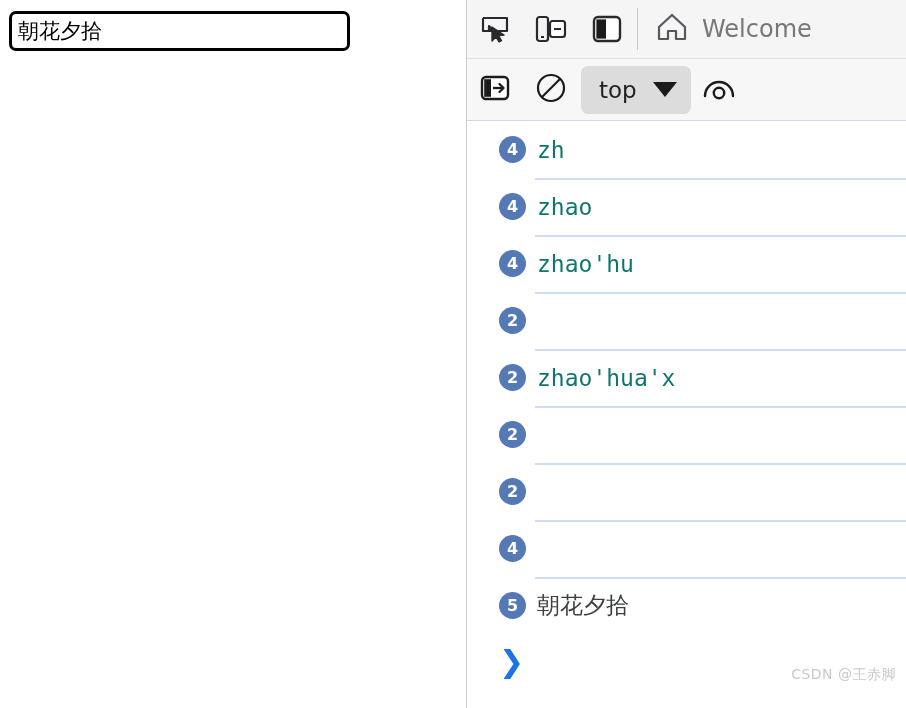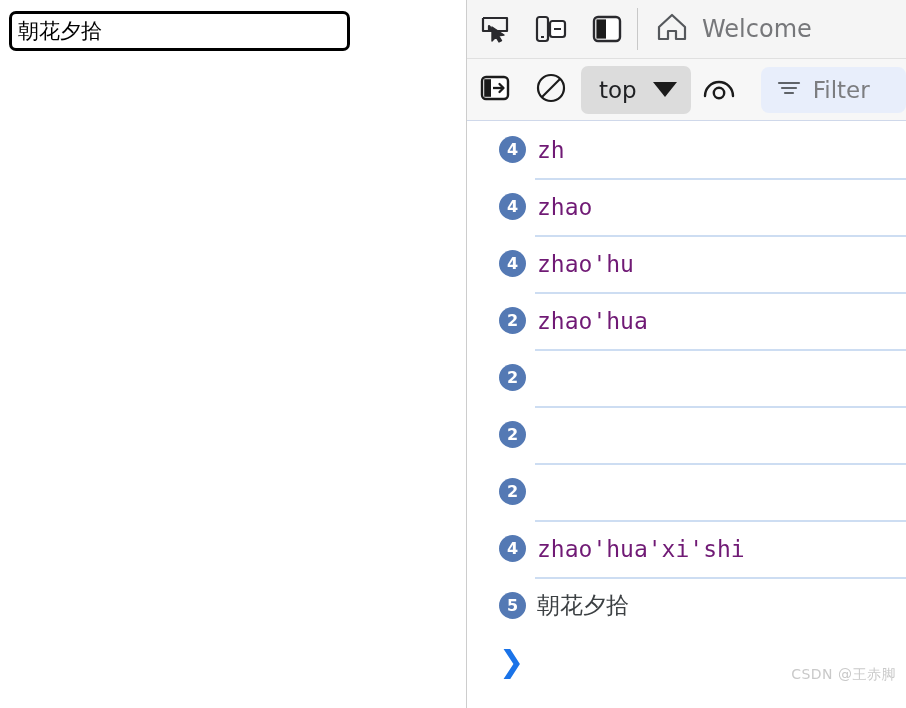--- a/index.html
+++ b/index.html
@@ -193,21 +193,21 @@
     font-weight: bold;
     display: flex;
     align-items: center;
     justify-content: center;
     flex: none;
     margin-right: 11px;
   }
   .msg-text {
     font-family: "DejaVu Sans Mono", monospace;
     font-size: 23px;
-    color: #701a75;
+    color: #0f766e;
     white-space: nowrap;
   }
   .msg-text.cjk {
     font-family: "DejaVu Sans", sans-serif;
     color: #3c4043;
   }
 
   
   .console-prompt {
     position: relative;
@@ -320,61 +320,50 @@
 
     <div class="cb-btn">
       <span>
         <svg width="34" height="26" viewBox="0 0 34 26" fill="none" stroke="#1b1b1b" stroke-width="2.4" stroke-linecap="round">
           <path d="M3 21 A14 14 0 0 1 31 21"></path>
           <circle cx="17" cy="18" r="5.2"></circle>
         </svg>
       </span>
     </div>
 
-    <div class="filter-box">
-      <span>
-        <svg width="24" height="20" viewBox="0 0 24 20" stroke="#5f6368" stroke-width="2.2" stroke-linecap="round">
-          <line x1="2" y1="5" x2="22" y2="5"></line>
-          <line x1="5" y1="10" x2="19" y2="10"></line>
-          <line x1="8" y1="15" x2="16" y2="15"></line>
-        </svg>
-      </span>
-      <span class="filter-text">Filter</span>
-    </div>
   </div>
 
   <div class="console-list" id="console-list">
       <div class="console-row">
         <span class="count-badge">4</span>
         <span class="msg-text">zh</span>
       </div>
       <div class="console-row">
         <span class="count-badge">4</span>
         <span class="msg-text">zhao</span>
       </div>
       <div class="console-row">
         <span class="count-badge">4</span>
         <span class="msg-text">zhao'hu</span>
       </div>
       <div class="console-row">
         <span class="count-badge">2</span>
-        <span class="msg-text">zhao'hua</span>
       </div>
       <div class="console-row">
         <span class="count-badge">2</span>
+        <span class="msg-text">zhao'hua'x</span>
       </div>
       <div class="console-row">
         <span class="count-badge">2</span>
       </div>
       <div class="console-row">
         <span class="count-badge">2</span>
       </div>
       <div class="console-row">
         <span class="count-badge">4</span>
-        <span class="msg-text">zhao'hua'xi'shi</span>
       </div>
       <div class="console-row">
         <span class="count-badge">5</span>
         <span class="msg-text cjk">朝花夕拾</span>
       </div>
     </div>
 
   <div class="console-prompt">
     <span class="prompt-chevron">❯</span>
   </div>

